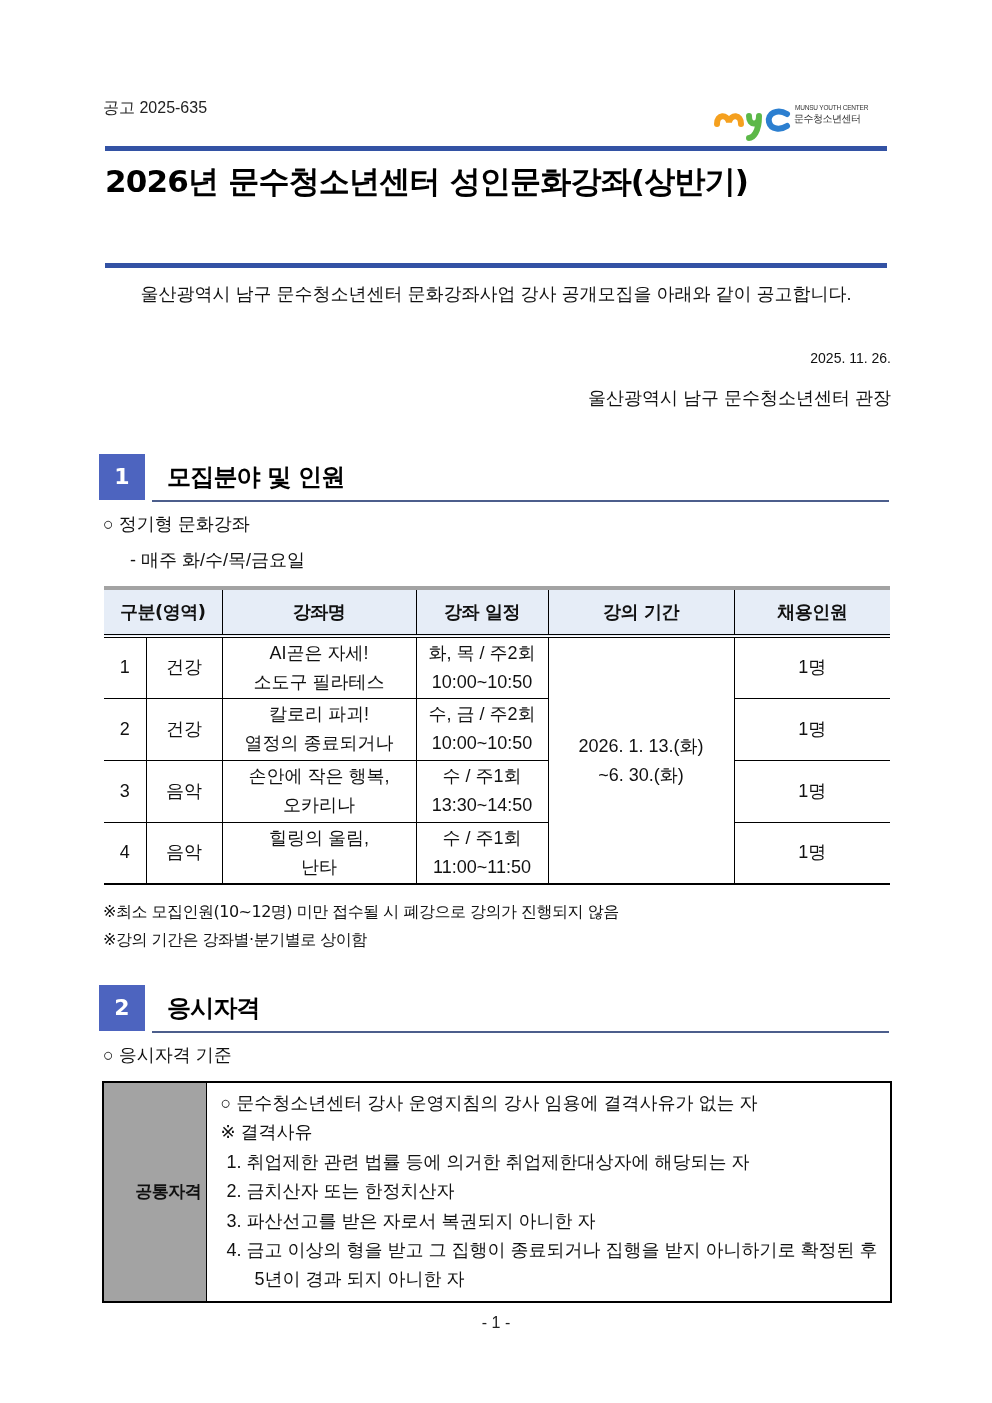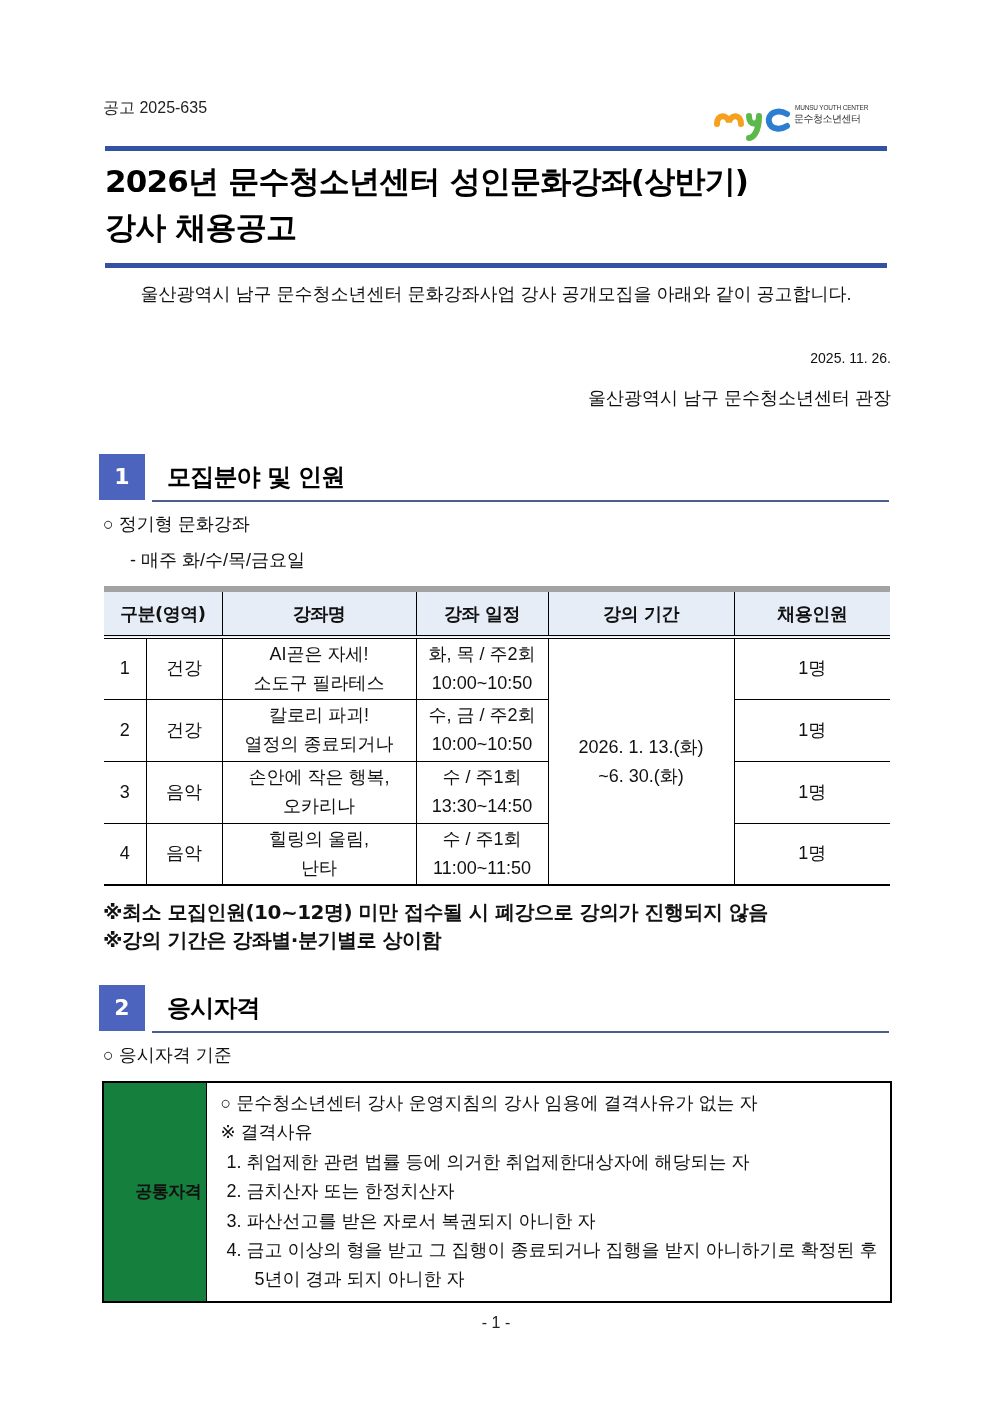--- a/index.html
+++ b/index.html
@@ -28,34 +28,34 @@
     .sec-head .num { position: absolute; left: 0; top: 0; width: 46px; height: 46px; background: #4d64bf; color: #fff; font-family: "DejaVu Sans", sans-serif; font-weight: bold; font-size: 22px; text-align: center; line-height: 46px; }
     .sec-head .label { position: absolute; left: 68px; top: 7px; font-family: "DejaVu Sans", sans-serif; font-weight: bold; font-size: 24px; color: #000; letter-spacing: -0.8px; }
     .sec-head .uline { position: absolute; left: 53px; right: 0; bottom: -2px; height: 2px; background: #4c5e8c; }
     #sec1 { top: 454px; }
     #sec2 { top: 985px; }
 
     .bullet { position: absolute; left: 103px; font-size: 18px; color: #111; }
     .sub { position: absolute; left: 130px; font-size: 18px; color: #111; }
 
     table.recruit { position: absolute; left: 104px; top: 586px; width: 786px; border-collapse: collapse; font-size: 18px; color: #111; }
-    table.recruit th { background: #e6edf7; font-weight: bold; font-family: "DejaVu Sans", sans-serif; font-size: 18px; height: 48px; border-left: 1px solid #000; border-right: 1px solid #000; border-top: 6px solid #a3a3a3; letter-spacing: -0.5px; }
+    table.recruit th { background: #e6edf7; font-weight: bold; font-family: "DejaVu Sans", sans-serif; font-size: 18px; height: 48px; border-left: 1px solid #000; border-right: 1px solid #000; border-top: 4px solid #a3a3a3; letter-spacing: -0.5px; }
     table.recruit th:first-child { border-left: none; }
     table.recruit th:last-child { border-right: none; }
     table.recruit thead tr { border-bottom: 4px double #000; }
     table.recruit td { border: 1px solid #000; text-align: center; vertical-align: middle; height: 62px; line-height: 29px; padding: 0 4px; }
     table.recruit td:first-child { border-left: none; }
     table.recruit td:last-child { border-right: none; }
     table.recruit tbody tr:last-child td { border-bottom: 2px solid #000; }
     table.recruit td.period { border-bottom: 2px solid #000; }
 
-    .notes { position: absolute; left: 103px; top: 898px; font-family: "DejaVu Sans", sans-serif; font-weight: bold; font-size: 20px; line-height: 28px; color: #111; letter-spacing: -0.5px; }
+    .notes { position: absolute; left: 103px; top: 898px; font-family: "DejaVu Sans", sans-serif; font-weight: normal; font-size: 16px; line-height: 28px; color: #111; letter-spacing: -0.5px; }
 
     table.qual { position: absolute; left: 102px; top: 1081px; width: 790px; border-collapse: collapse; border: 2px solid #000; font-size: 18px; color: #111; }
-    table.qual td.head { width: 103px; background: #15803d; font-family: "DejaVu Sans", sans-serif; font-weight: bold; font-size: 17px; text-align: center; vertical-align: middle; border-right: 1px solid #000; letter-spacing: -0.5px; padding-left: 27px; }
+    table.qual td.head { width: 103px; background: #a3a3a3; font-family: "DejaVu Sans", sans-serif; font-weight: bold; font-size: 17px; text-align: center; vertical-align: middle; border-right: 1px solid #000; letter-spacing: -0.5px; padding-left: 27px; }
     table.qual td.body { padding: 6px 10px 6px 14px; line-height: 29.4px; vertical-align: top; }
     .qline { white-space: nowrap; }
     .qline.ind { padding-left: 6px; }
     .qline.ind2 { padding-left: 34px; }
 
     .page-no { position: absolute; left: 0; width: 992px; top: 1314px; text-align: center; font-size: 16px; color: #222; }
   </style>
 </head>
 <body>
 
@@ -67,21 +67,20 @@
     <path d="M36 16 C36 26, 46 26, 46 16 M46 16 C46 32, 40 38, 36 38" fill="none" stroke="#5cb848" stroke-width="6" stroke-linecap="round"></path>
     <path d="M74 14 C64 8, 54 14, 56 22 C58 30, 68 30, 74 26" fill="none" stroke="#2c7fd0" stroke-width="6" stroke-linecap="round"></path>
   </svg>
   <span class="logo-en">MUNSU YOUTH CENTER</span>
   <span class="logo-ko">문수청소년센터</span>
 </div>
 
 <div class="rule top"></div>
 <div class="doc-title">
   <div>2026년 문수청소년센터 성인문화강좌(상반기)</div>
-  <div>강사 채용공고</div>
 </div>
 <div class="rule bottom"></div>
 
 <div class="intro">울산광역시 남구 문수청소년센터 문화강좌사업 강사 공개모집을 아래와 같이 공고합니다.</div>
 <div class="date">2025. 11. 26.</div>
 <div class="signer">울산광역시 남구 문수청소년센터 관장</div>
 
 <div class="sec-head" id="sec1">
   <div class="num">1</div>
   <div class="label">모집분야 및 인원</div>

